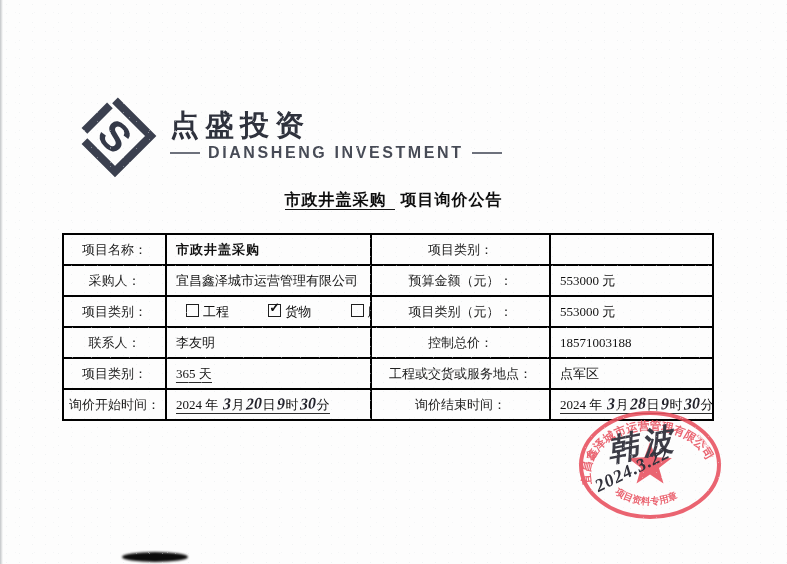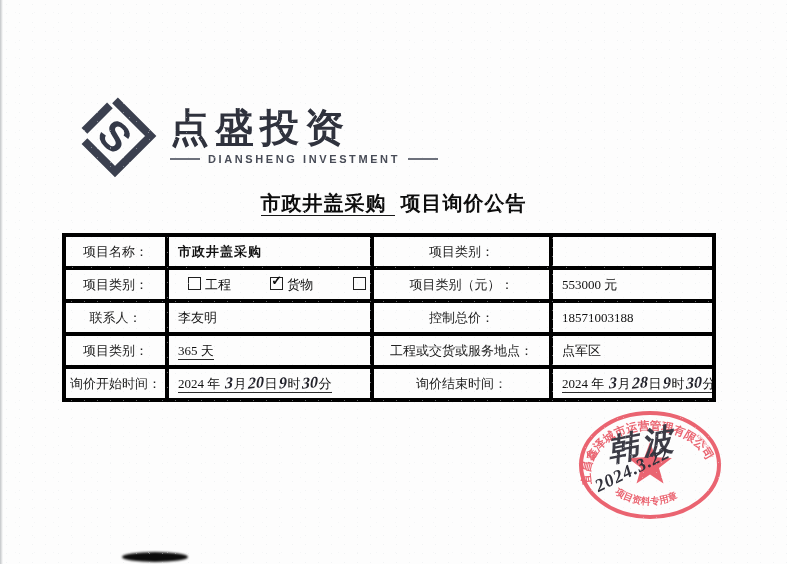--- a/index.html
+++ b/index.html
@@ -17,43 +17,43 @@
     background-size:13px 9px,19px 15px; background-position:0 0,6px 5px;
   }
   .scan-edge{position:absolute; left:0; top:0; width:3px; height:100%;
     background:linear-gradient(to right,#c2c5c7,rgba(255,255,255,0)); }
 
   
   .logo-row{position:absolute; left:70px; top:90px; display:flex; align-items:center; gap:10px;}
   .logo-icon{width:90px; height:92px; flex:0 0 auto;}
   .logo-cn{
     font-family:"Liberation Sans","DejaVu Sans",sans-serif;
-    font-size:39px; font-weight:700; letter-spacing:6px; color:#2f323d; line-height:1.1;
+    font-size:29px; font-weight:700; letter-spacing:6px; color:#2f323d; line-height:1.1;
   }
   .logo-en-row{display:flex; align-items:center; gap:8px; margin-top:3px;}
   .logo-en{
     font-family:"Liberation Sans","DejaVu Sans",sans-serif;
-    font-size:11px; font-weight:700; letter-spacing:2.6px; color:#474b56; white-space:nowrap;
+    font-size:16px; font-weight:700; letter-spacing:2.6px; color:#474b56; white-space:nowrap;
   }
   .dash{display:inline-block; width:30px; height:2px; background:#6d717c;}
 
   
   .doc-title{
     position:absolute; left:0; right:0; top:190px; margin:0; text-align:center;
-    font-size:20px; font-weight:700; color:#0d0d0d; letter-spacing:1px;
+    font-size:16px; font-weight:700; color:#0d0d0d; letter-spacing:1px;
   }
   .title-u{border-bottom:1.6px solid #161616; padding:0 8px 1px 0;}
   .title-rest{margin-left:6px;}
 
   
   .info-table{
     position:absolute; left:62px; top:233px; width:650px;
     border-collapse:collapse; table-layout:fixed; font-size:13px;
   }
-  .info-table td{border:4px solid #000000; height:29px; padding:0 4px; overflow:hidden; white-space:nowrap;}
+  .info-table td{border:2px solid #000000; height:29px; padding:0 4px; overflow:hidden; white-space:nowrap;}
   td.lab{text-align:center; color:#222;}
   td.val{text-align:left; padding-left:9px; color:#111;}
   .v-bold{font-weight:700; font-family:"Liberation Sans","DejaVu Sans",sans-serif; letter-spacing:1px;}
   .u-line{border-bottom:1.2px solid #2b2b2b; padding-bottom:1px;}
   .cb-item{margin-right:26px;margin-left:10px;}
   .cbx{display:inline-block; position:relative; width:11px; height:11px;
     border:1.5px solid #1f1f1f; vertical-align:-1px; margin-right:4px; background:#fdfdfd;}
   .chk{position:absolute; left:0px; top:-5px; font-style:normal; font-weight:700; font-size:13px; color:#101010;}
   .hand{
     display:inline-block; font-style:italic; font-weight:600; font-size:16px;
@@ -112,20 +112,26 @@
         <col style="width:163px">
       </colgroup>
     <tbody>
       <tr>
         <td class="lab">项目名称：</td>
         <td class="val v-bold">市政井盖采购</td>
         <td class="lab">项目类别：</td>
         <td class="val"></td>
       </tr>
       <tr>
+        <td class="lab">采购人：</td>
+        <td class="val">宜昌鑫泽城市运营管理有限公司</td>
+        <td class="lab">预算金额（元）：</td>
+        <td class="val">553000 元</td>
+      </tr>
+      <tr>
         <td class="lab">项目类别：</td>
         <td class="val">
           <span class="cb-item"><span class="cbx"></span><span>工程</span></span>
           <span class="cb-item"><span class="cbx"><i class="chk">✓</i></span><span>货物</span></span>
           <span class="cb-item"><span class="cbx"></span><span>服务</span></span>
         </td>
         <td class="lab">项目类别（元）：</td>
         <td class="val">553000 元</td>
       </tr>
       <tr>

